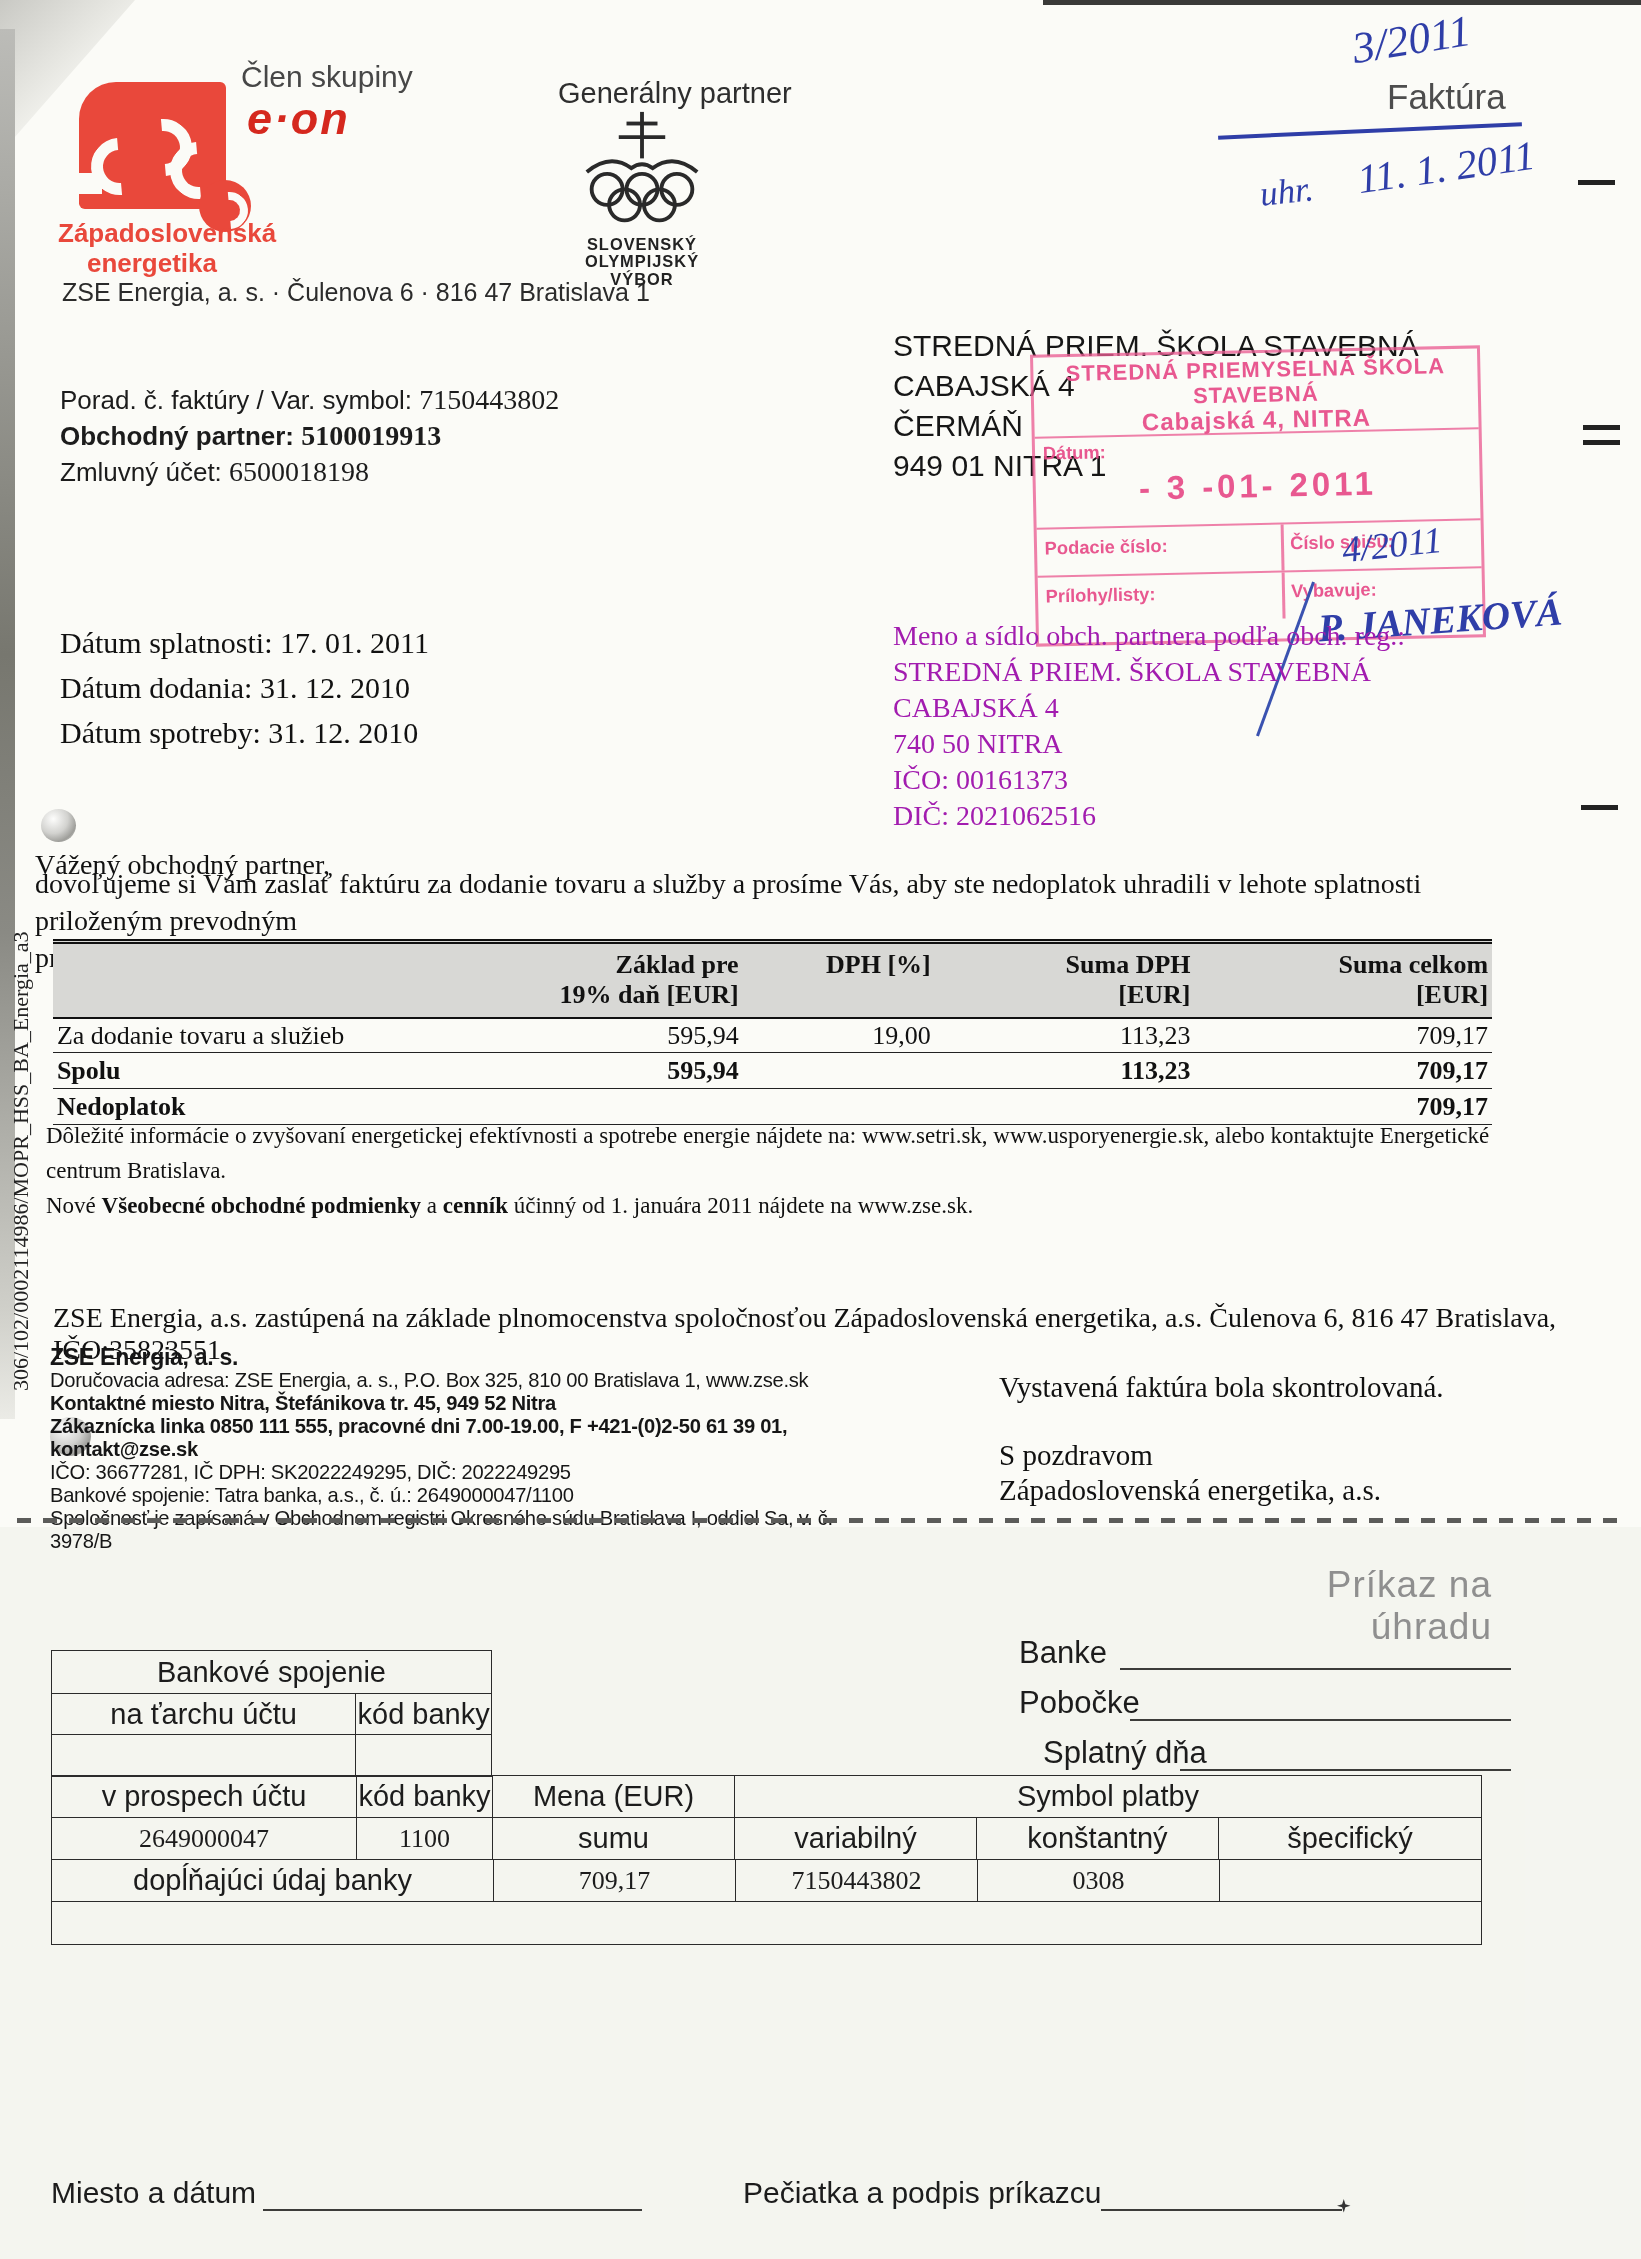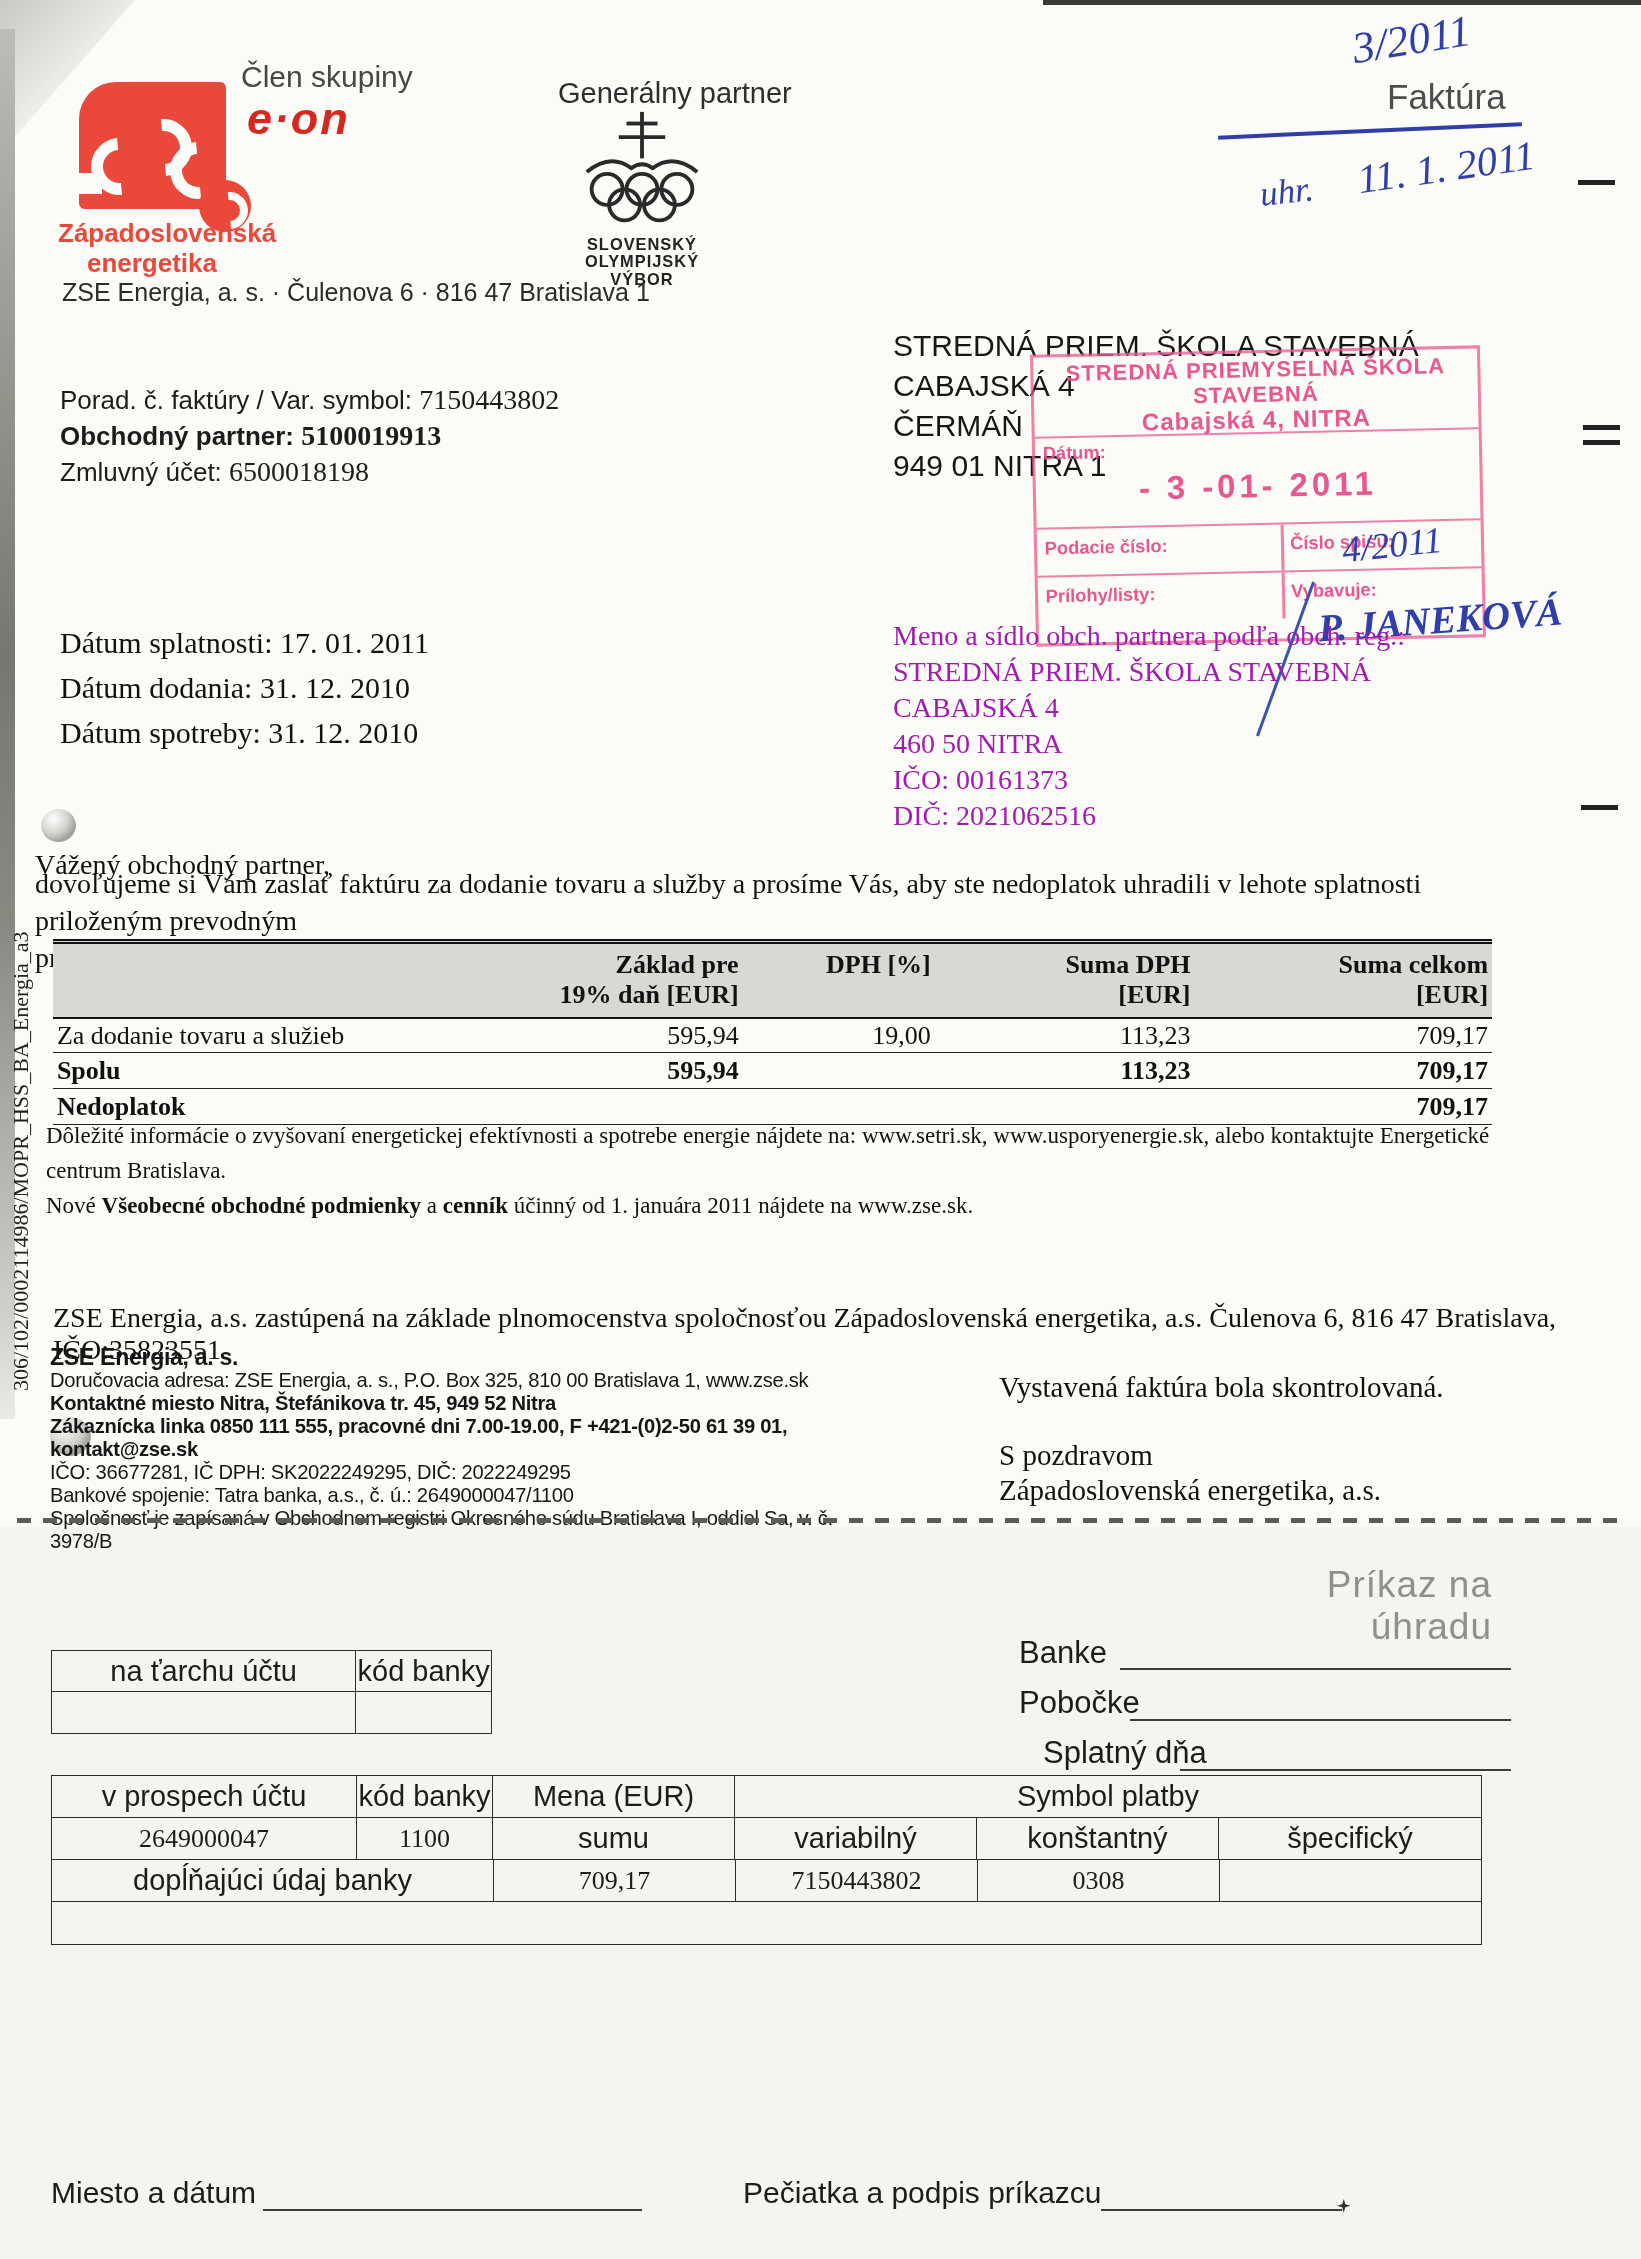--- a/index.html
+++ b/index.html
@@ -169,21 +169,21 @@
   <div class="abs serif" style="left:60px;top:620px;font-size:30px;line-height:45px;color:#111;">
     <div><span>Dátum splatnosti:</span> <span>17. 01. 2011</span></div>
     <div><span>Dátum dodania:</span> <span>31. 12. 2010</span></div>
     <div><span>Dátum spotreby:</span> <span>31. 12. 2010</span></div>
   </div>
 
   <div class="abs serif" style="left:893px;top:618px;font-size:28px;line-height:36px;color:#a21caf;">
     <div>Meno a sídlo obch. partnera podľa obch. reg.:</div>
     <div>STREDNÁ PRIEM. ŠKOLA STAVEBNÁ</div>
     <div>CABAJSKÁ 4</div>
-    <div>460 50 NITRA</div>
+    <div>740 50 NITRA</div>
     <div>IČO: 00161373</div>
     <div>DIČ: 2021062516</div>
   </div>
 
   <div class="abs serif" style="left:35px;top:849px;font-size:28px;color:#111;">Vážený obchodný partner,</div>
   <div class="abs serif" style="left:35px;top:865px;width:1468px;font-size:28px;line-height:37px;color:#111;">
     <div>dovoľujeme si Vám zaslať faktúru za dodanie tovaru a služby a prosíme Vás, aby ste nedoplatok uhradili v lehote splatnosti priloženým prevodným</div>
     <div>príkazom. Podrobný rozpis jednotlivých položiek je uvedený v prílohe.</div>
   </div>
 
@@ -258,20 +258,23 @@
   <div class="abs gray-title" style="left:1202px;top:1564px;width:290px;text-align:right;">Príkaz na úhradu</div>
 
   <div class="abs" style="left:1019px;top:1635px;font-size:31px;">Banke</div>
   <div class="abs uline" style="left:1120px;top:1668px;width:391px;"></div>
   <div class="abs" style="left:1019px;top:1685px;font-size:31px;">Pobočke</div>
   <div class="abs uline" style="left:1130px;top:1719px;width:381px;"></div>
   <div class="abs" style="left:1019px;top:1735px;font-size:31px;margin-left:24px;">Splatný dňa</div>
   <div class="abs uline" style="left:1180px;top:1769px;width:331px;"></div>
 
   <div class="abs ptab" style="left:51px;top:1650px;width:439px;">
+    <div class="prow" style="height:43px;">
+      <div class="cell" style="width:100%;">Bankové spojenie</div>
+    </div>
     <div class="prow" style="height:41px;">
       <div class="cell" style="width:304px;">na ťarchu účtu</div>
       <div class="cell" style="width:135px;">kód banky</div>
     </div>
     <div class="prow" style="height:41px;">
       <div class="cell" style="width:304px;"></div>
       <div class="cell" style="width:135px;"></div>
     </div>
   </div>
 

